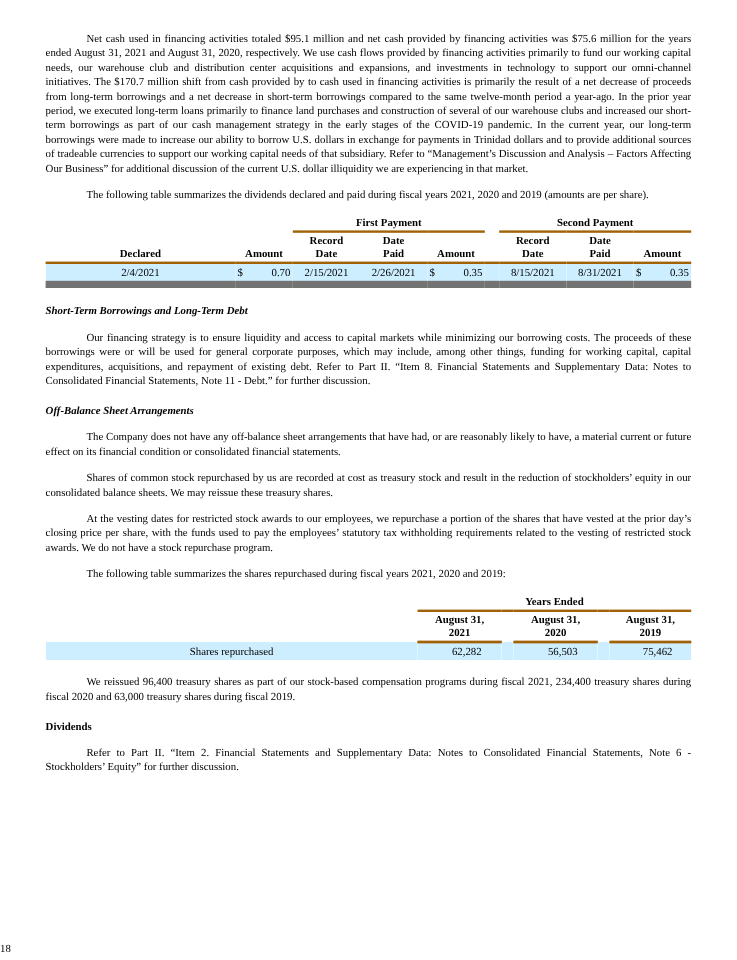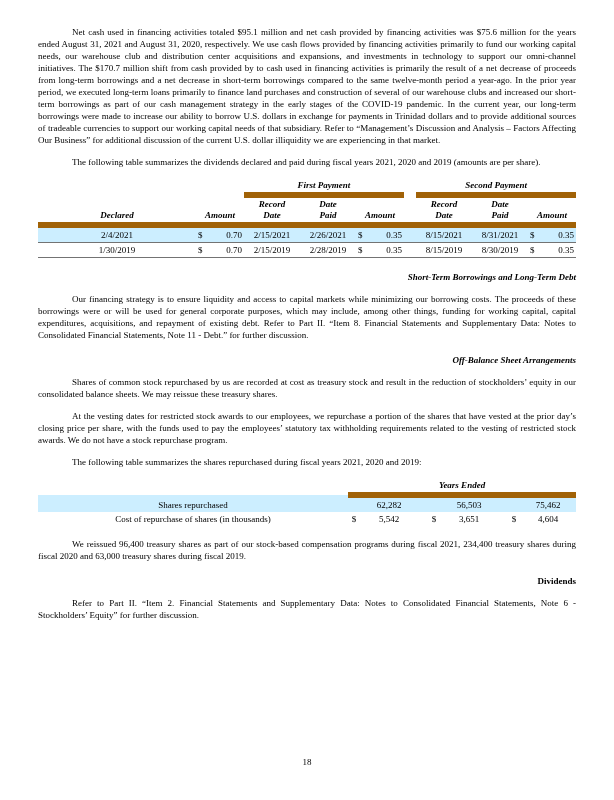--- a/index.html
+++ b/index.html
@@ -9,41 +9,41 @@
     width:614px; height:800px;
     margin:0 auto;
     background:#ffffff;
     color:#000000;
     font-family:"Liberation Serif","DejaVu Serif",serif;
     font-size:9px; line-height:12px;
     padding:26px 38px 0 38px;
     overflow:hidden;
   }
   .para { text-align:justify; text-indent:34px; margin-bottom:10px; }
-  .section-heading { font-weight:bold; font-style:italic; margin:13px 0 10px 0;text-align:right; }
+  .section-heading { font-weight:bold; font-style:italic; margin:13px 0 10px 0; }
   .section-heading.upright { font-style:normal; }
 
   table { width:100%; border-collapse:collapse; table-layout:fixed; font-size:9px; }
   .fin-table { margin:4px 0 12px 0; }
   td { padding:1px 2px; vertical-align:bottom; overflow:hidden; }
   .left   { text-align:center; }
   .right  { text-align:center; }
   .center { text-align:center; }
   .bold   { font-weight:bold; }
   .pre    { white-space:pre-line; line-height:11px; }
-  .underline { border-bottom:6px solid #a16207;font-style:italic; }
+  .underline { border-bottom:2px solid #a16207; }
 
-  .t1 tbody td { border-bottom:1px solid #737373; }
+  .t1 tbody td { border-bottom:6px solid #737373; }
   .t1 tbody tr:nth-child(odd) { background:#cceeff; }
   .t2 tbody tr:nth-child(odd) { background:#cceeff; }
 
   .money .cur { float:left; }
   .money .num { float:right; }
 
-  .page-number { position:absolute; bottom:32px; left:0; right:0; text-align:center; }
+  .page-number { position:absolute; bottom:4px; left:0; right:0; }
 </style>
 </head>
 <body>
 
 <div class="page">
 
   <p class="para">Net cash used in financing activities totaled $95.1 million and net cash provided by financing activities was $75.6 million for the years ended August 31, 2021 and August 31, 2020, respectively. We use cash flows provided by financing activities primarily to fund our working capital needs, our warehouse club and distribution center acquisitions and expansions, and investments in technology to support our omni-channel initiatives. The $170.7 million shift from cash provided by to cash used in financing activities is primarily the result of a net decrease of proceeds from long-term borrowings and a net decrease in short-term borrowings compared to the same twelve-month period a year-ago. In the prior year period, we executed long-term loans primarily to finance land purchases and construction of several of our warehouse clubs and increased our short-term borrowings as part of our cash management strategy in the early stages of the COVID-19 pandemic. In the current year, our long-term borrowings were made to increase our ability to borrow U.S. dollars in exchange for payments in Trinidad dollars and to provide additional sources of tradeable currencies to support our working capital needs of that subsidiary. Refer to “Management’s Discussion and Analysis – Factors Affecting Our Business” for additional discussion of the current U.S. dollar illiquidity we are experiencing in that market.</p>
 
   <p class="para">The following table summarizes the dividends declared and paid during fiscal years 2021, 2020 and 2019 (amounts are per share).</p>
 
@@ -97,49 +97,30 @@
             <span class="num">0.35</span>
           </td>
         <td></td>
         <td class="center">8/15/2021</td>
         <td class="center">8/31/2021</td>
         <td class="money">
             <span class="cur">$</span>
             <span class="num">0.35</span>
           </td>
       </tr>
-      <tr>
-        <td class="left">1/30/2019</td>
-        <td class="money">
-            <span class="cur">$</span>
-            <span class="num">0.70</span>
-          </td>
-        <td class="center">2/15/2019</td>
-        <td class="center">2/28/2019</td>
-        <td class="money">
-            <span class="cur">$</span>
-            <span class="num">0.35</span>
-          </td>
-        <td></td>
-        <td class="center">8/15/2019</td>
-        <td class="center">8/30/2019</td>
-        <td class="money">
-            <span class="cur">$</span>
-            <span class="num">0.35</span>
-          </td>
-      </tr>
     </tbody>
   </table>
 
   <div class="section-heading">Short-Term Borrowings and Long-Term Debt</div>
 
   <p class="para">Our financing strategy is to ensure liquidity and access to capital markets while minimizing our borrowing costs. The proceeds of these borrowings were or will be used for general corporate purposes, which may include, among other things, funding for working capital, capital expenditures, acquisitions, and repayment of existing debt. Refer to Part II. “Item 8. Financial Statements and Supplementary Data: Notes to Consolidated Financial Statements, Note 11 - Debt.” for further discussion.</p>
 
   <div class="section-heading">Off-Balance Sheet Arrangements</div>
 
+  <p class="para">The Company does not have any off-balance sheet arrangements that have had, or are reasonably likely to have, a material current or future effect on its financial condition or consolidated financial statements.</p>
 
 
   <p class="para">Shares of common stock repurchased by us are recorded at cost as treasury stock and result in the reduction of stockholders’ equity in our consolidated balance sheets. We may reissue these treasury shares.</p>
 
   <p class="para">At the vesting dates for restricted stock awards to our employees, we repurchase a portion of the shares that have vested at the prior day’s closing price per share, with the funds used to pay the employees’ statutory tax withholding requirements related to the vesting of restricted stock awards.  We do not have a stock repurchase program.</p>
 
   <p class="para">The following table summarizes the shares repurchased during fiscal years 2021, 2020 and 2019:</p>
 
   <table class="fin-table t2">
     <colgroup>
@@ -151,43 +132,43 @@
         <col style="width:58px">
       <col style="width:10px">
       <col style="width:12px">
         <col style="width:56px">
     </colgroup>
     <thead>
       <tr>
         <td></td>
         <td colspan="8" class="bold center underline">Years Ended</td>
       </tr>
+      <tr>
+        <td></td>
+        <td colspan="2" class="bold center pre underline">August 31,
+2021</td>
+        <td></td>
+        <td colspan="2" class="bold center pre underline">August 31,
+2020</td>
+        <td></td>
+        <td colspan="2" class="bold center pre underline">August 31,
+2019</td>
+      </tr>
     </thead>
     <tbody>
       <tr>
         <td class="left">Shares repurchased</td>
         <td class="left"></td>
         <td class="right">62,282</td>
         <td></td>
         <td class="left"></td>
         <td class="right">56,503</td>
         <td></td>
         <td class="left"></td>
         <td class="right">75,462</td>
-      </tr>
-      <tr>
-        <td class="left">Cost of repurchase of shares (in thousands)</td>
-        <td class="left">$</td>
-        <td class="right">5,542</td>
-        <td></td>
-        <td class="left">$</td>
-        <td class="right">3,651</td>
-        <td></td>
-        <td class="left">$</td>
-        <td class="right">4,604</td>
       </tr>
     </tbody>
   </table>
 
   <p class="para">We reissued 96,400 treasury shares as part of our stock-based compensation programs during fiscal 2021, 234,400 treasury shares during fiscal 2020 and 63,000 treasury shares during fiscal 2019.</p>
 
   <div class="section-heading upright">Dividends</div>
 
   <p class="para">Refer to Part II. “Item 2. Financial Statements and Supplementary Data: Notes to Consolidated Financial Statements, Note 6 - Stockholders’ Equity” for further discussion.</p>
 

